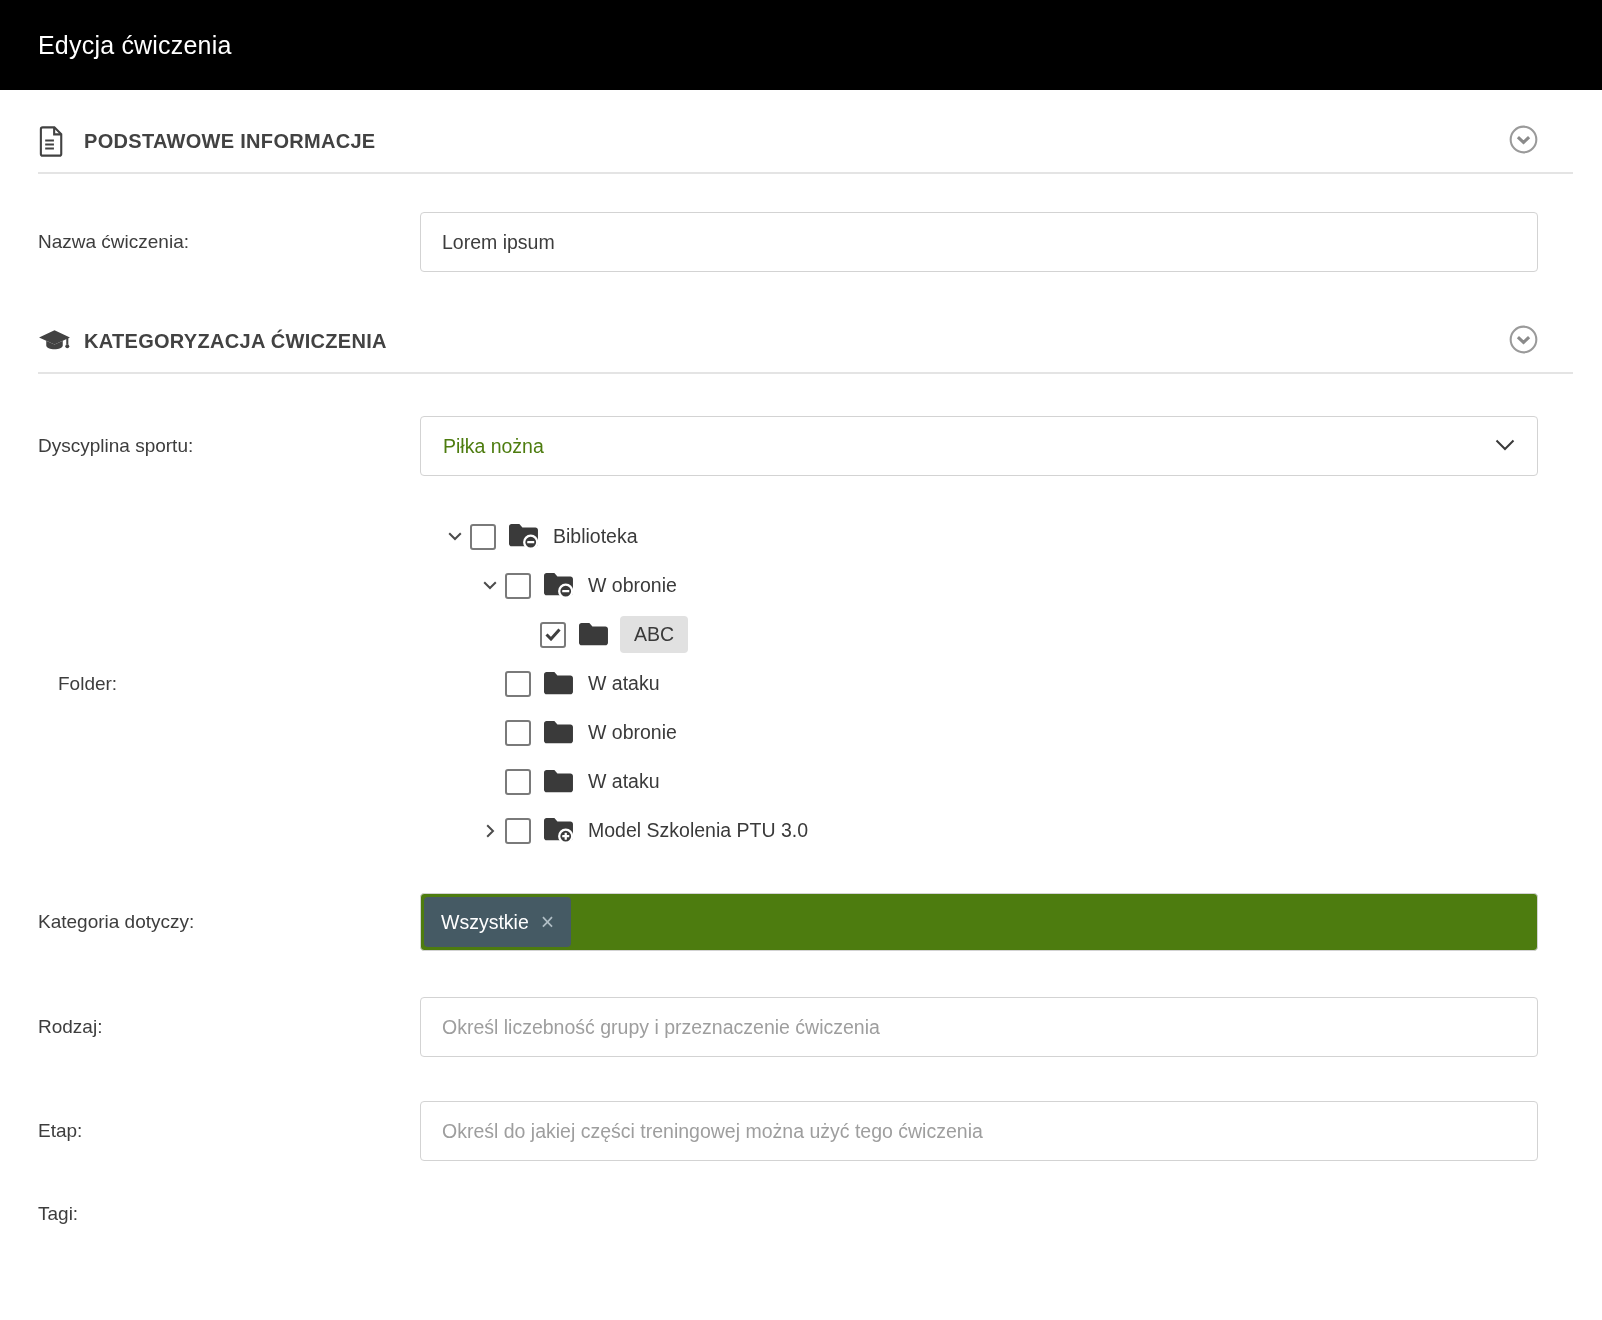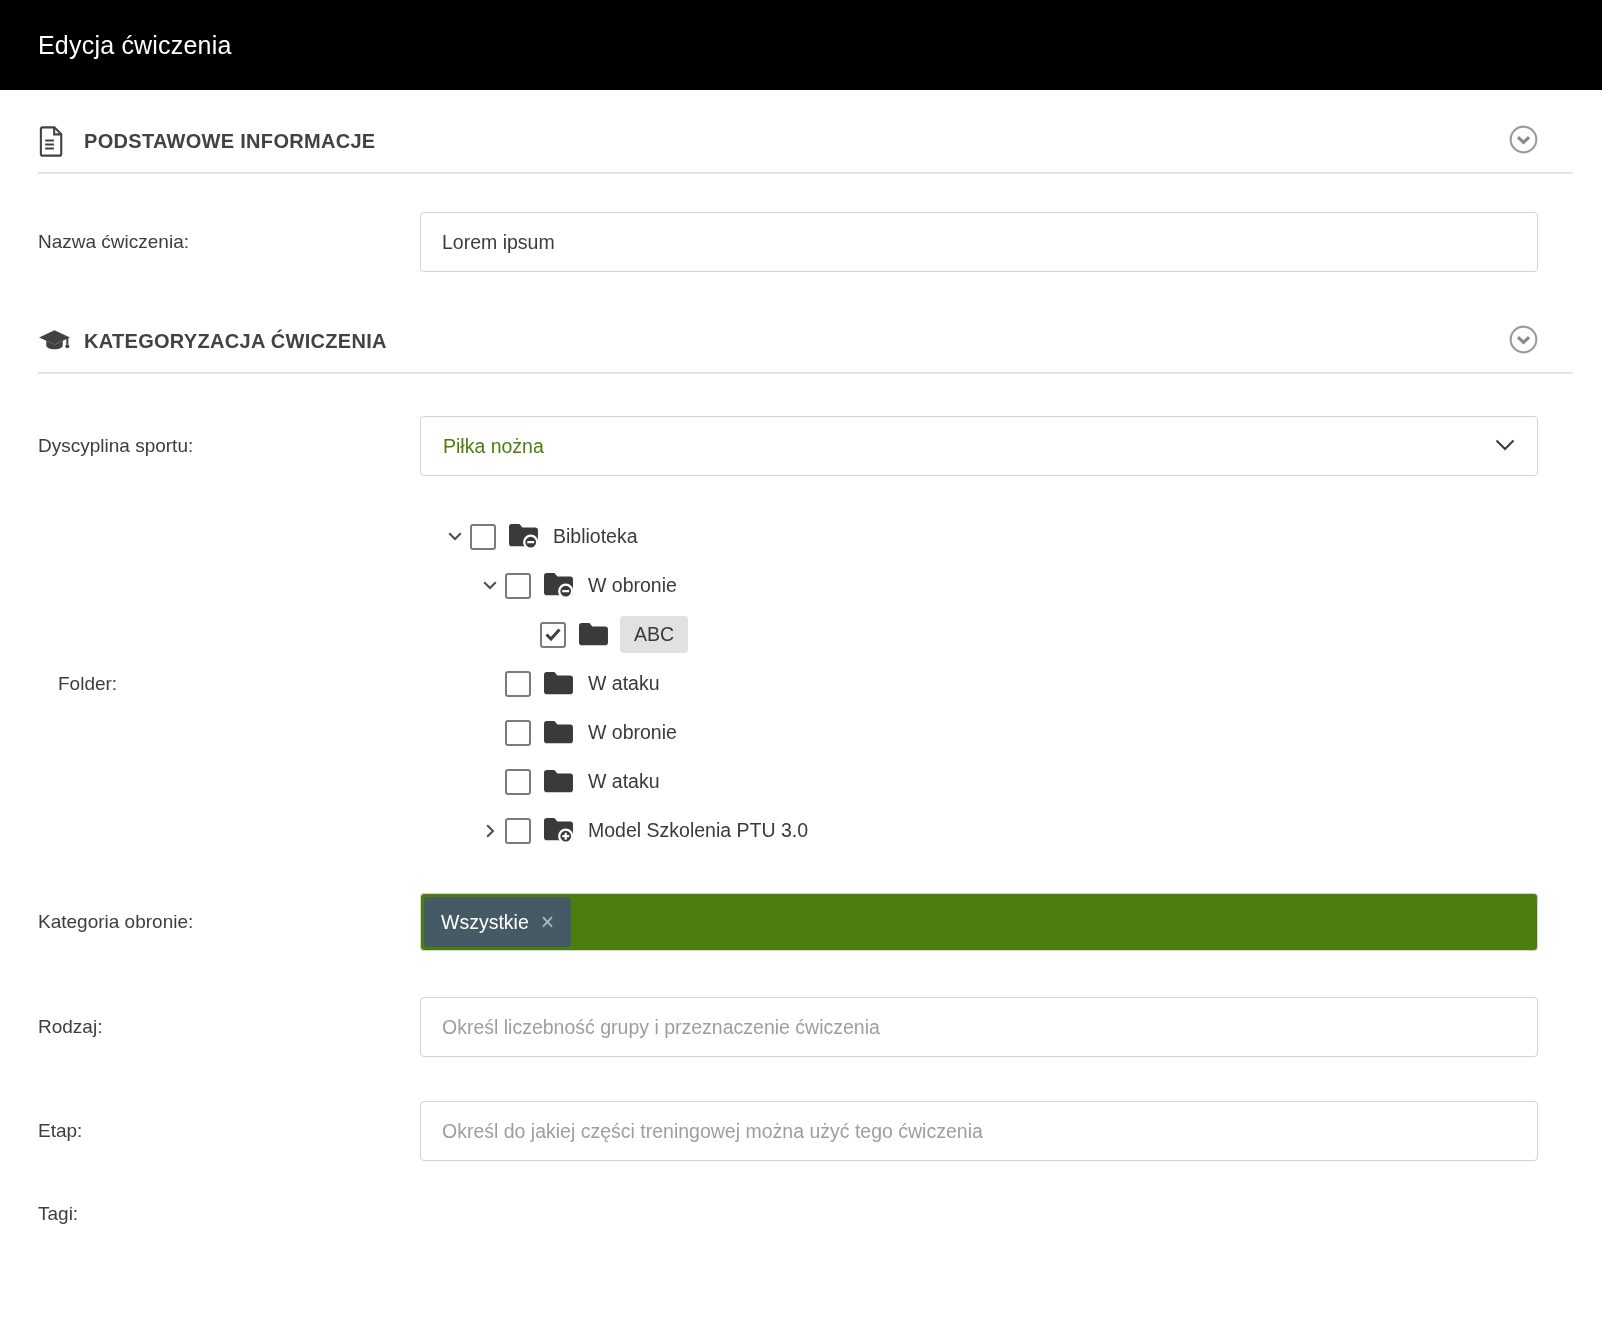--- a/index.html
+++ b/index.html
@@ -347,21 +347,21 @@
             <rect x="19.9" y="15.1" width="2.2" height="6.8" rx="0.4" fill="#ffffff"></rect>
           </svg>
         </span>
         <span class="tree-label">Model Szkolenia PTU 3.0</span>
       </div>
 
     </div>
   </div>
 
   <div class="form-row row-age">
-    <label class="form-label">Kategoria obronie:</label>
+    <label class="form-label">Kategoria dotyczy:</label>
     <div class="form-field">
       <div class="tags-box">
         <span class="chip">
           <span>Wszystkie</span>
           <span class="chip-remove">×</span>
         </span>
       </div>
     </div>
   </div>
 

